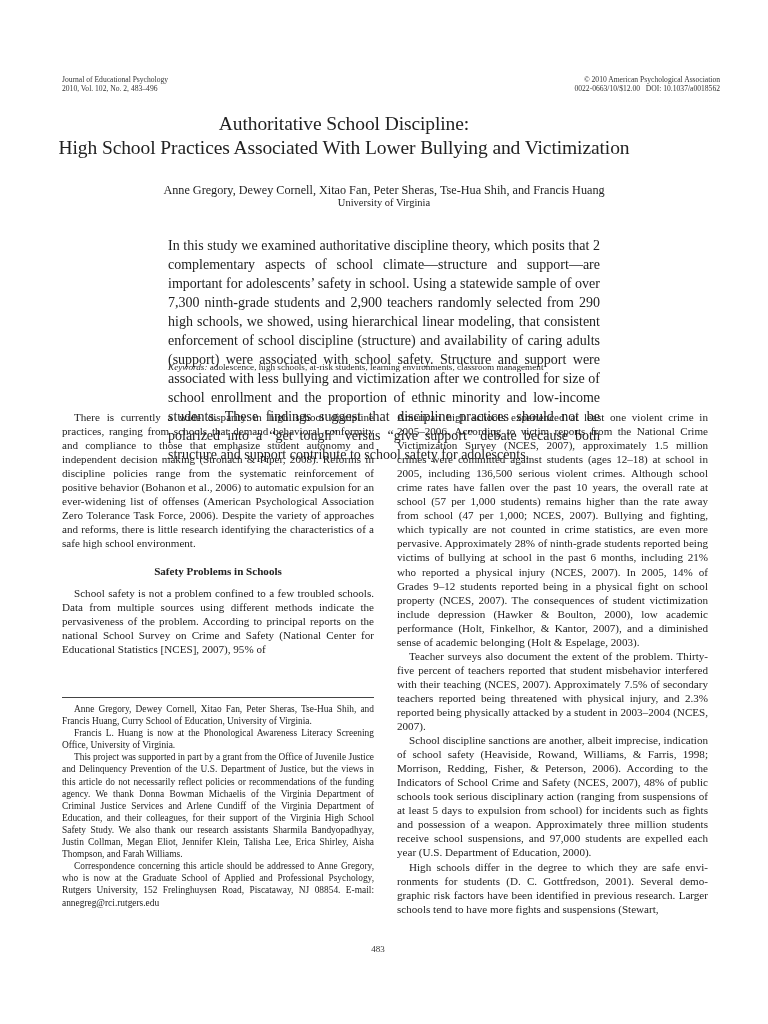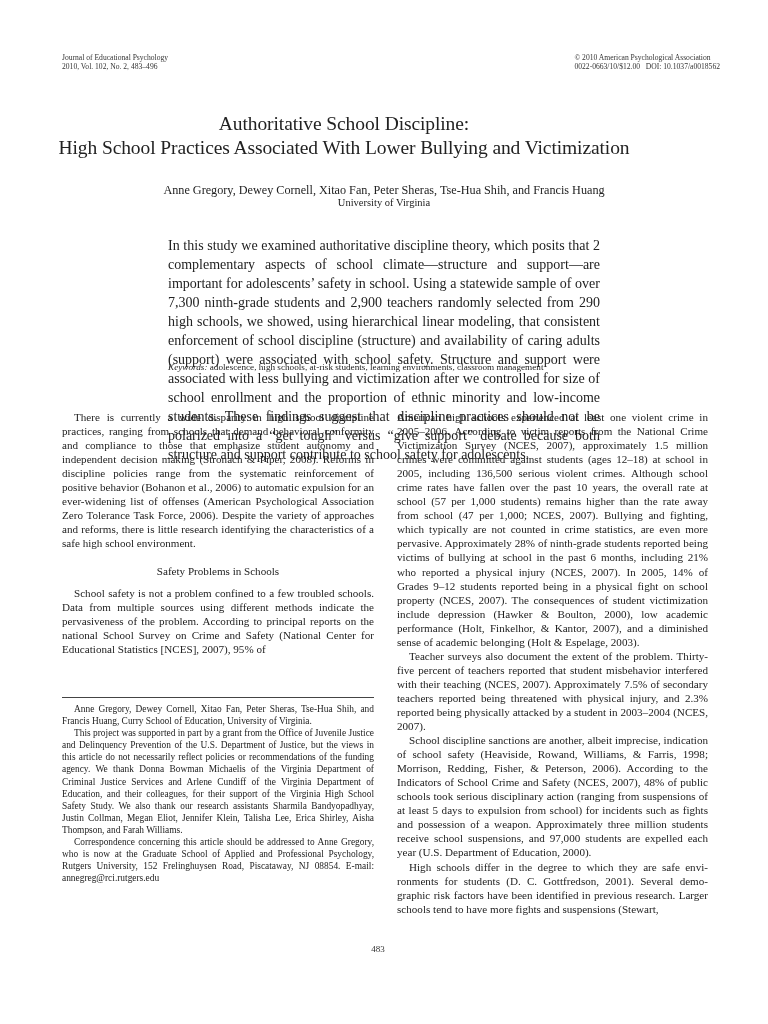--- a/index.html
+++ b/index.html
@@ -1,38 +1,38 @@
 <!DOCTYPE html>
 <html><head>
 <meta charset="utf-8">
 <style>
   html, body { margin: 0; padding: 0; background: #ffffff; }
   body { width: 768px; height: 1024px; position: relative; overflow: hidden;
          font-family: "Liberation Serif", serif; color: #222; }
-  .hdr { position: absolute; top: 54px; font-size: 7.6px; line-height: 8.6px; color: #333; }
+  .hdr { position: absolute; top: 76px; font-size: 7.6px; line-height: 8.6px; color: #333; }
   .hdr-left { left: 62px; }
-  .hdr-right { right: 48px; text-align: left; }
+  .hdr-right { right: 48px; text-align: right; }
   .title { position: absolute; left: 0; width: 688px; top: 112px; text-align: center;
            font-size: 19.5px; line-height: 24px; color: #222; letter-spacing: -0.1px; }
   .authors { position: absolute; left: 0; width: 768px; top: 184px; text-align: center;
              font-size: 12.2px; line-height: 13px; color: #222; }
   .affil { position: absolute; left: 0; width: 768px; top: 197px; text-align: center;
            font-size: 10.5px; line-height: 12px; color: #222; }
   .abstract { position: absolute; left: 168px; width: 432px; top: 236px;
               font-size: 14px; line-height: 19px; text-align: justify; color: #222; }
   .keywords { position: absolute; left: 168px; width: 440px; top: 361px;
               font-size: 9.2px; line-height: 12px; color: #222; }
   .keywords em { font-style: italic; }
   .col { position: absolute; font-size: 11.1px; line-height: 14.05px; text-align: justify;
          color: #222; hyphens: manual; }
   .col-left { left: 62px; width: 312px; top: 410px; }
   .col-right { left: 397px; width: 311px; top: 410px; font-family: Liberation Serif, serif; }
   .col p { margin: 0; text-indent: 12px; }
   .col p.noindent { text-indent: 0; }
-  .sec-head { font-weight: normal; text-align: center; text-indent: 0; margin: 14px 0 7px 0;
+  .sec-head { font-weight: bold; text-align: center; text-indent: 0; margin: 14px 0 7px 0;
               font-size: 11.1px; }
   .fn-rule { position: absolute; left: 62px; width: 312px; top: 697px; height: 0;
              border-top: 1px solid #444; }
   .footnotes { position: absolute; left: 62px; width: 312px; top: 703px;
                font-size: 9.4px; line-height: 12.1px; text-align: justify; color: #222; }
   .footnotes p { margin: 0; text-indent: 12px; }
   .pagenum { position: absolute; left: 0; width: 756px; top: 944px; text-align: center;
              font-size: 9px; color: #333; }
 </style>
 </head>
@@ -63,20 +63,21 @@
 
 <div class="col col-left">
   <p>There is currently a wide disparity in high school discipline practices, ranging from schools that demand behavioral conformity and compliance to those that emphasize student autonomy and independent decision making (Stronach &amp; Piper, 2008). Reforms in discipline policies range from the systematic reinforcement of positive behavior (Bohanon et al., 2006) to automatic expulsion for an ever-widening list of offenses (American Psychological Asso­ciation Zero Tolerance Task Force, 2006). Despite the variety of approaches and reforms, there is little research identifying the characteristics of a safe high school environment.</p>
   <div class="sec-head">Safety Problems in Schools</div>
   <p>School safety is not a problem confined to a few troubled schools. Data from multiple sources using different methods indi­cate the pervasiveness of the problem. According to principal reports on the national School Survey on Crime and Safety (Na­tional Center for Educational Statistics [NCES], 2007), 95% of</p>
 </div>
 
 <div class="fn-rule"></div>
 <div class="footnotes">
   <p>Anne Gregory, Dewey Cornell, Xitao Fan, Peter Sheras, Tse-Hua Shih, and Francis Huang, Curry School of Education, University of Virginia.</p>
+  <p>Francis L. Huang is now at the Phonological Awareness Literacy Screening Office, University of Virginia.</p>
   <p>This project was supported in part by a grant from the Office of Juvenile Justice and Delinquency Prevention of the U.S. Department of Justice, but the views in this article do not necessarily reflect policies or recommen­dations of the funding agency. We thank Donna Bowman Michaelis of the Virginia Department of Criminal Justice Services and Arlene Cundiff of the Virginia Department of Education, and their colleagues, for their support of the Virginia High School Safety Study. We also thank our research assistants Sharmila Bandyopadhyay, Justin Collman, Megan Eliot, Jennifer Klein, Talisha Lee, Erica Shirley, Aisha Thompson, and Farah Williams.</p>
   <p>Correspondence concerning this article should be addressed to Anne Gregory, who is now at the Graduate School of Applied and Professional Psychology, Rutgers University, 152 Frelinghuysen Road, Piscataway, NJ 08854. E-mail: annegreg@rci.rutgers.edu</p>
 </div>
 
 <div class="col col-right">
   <p class="noindent">American high schools experienced at least one violent crime in 2005–2006. According to victim reports from the National Crime Victimization Survey (NCES, 2007), approximately 1.5 million crimes were committed against students (ages 12–18) at school in 2005, including 136,500 serious violent crimes. Although school crime rates have fallen over the past 10 years, the overall rate at school (57 per 1,000 students) remains higher than the rate away from school (47 per 1,000; NCES, 2007). Bullying and fighting, which typically are not counted in crime statistics, are even more pervasive. Approximately 28% of ninth-grade students reported being victims of bullying at school in the past 6 months, including 21% who reported a physical injury (NCES, 2007). In 2005, 14% of Grades 9–12 students reported being in a physical fight on school property (NCES, 2007). The consequences of student vic­timization include depression (Hawker &amp; Boulton, 2000), low academic performance (Holt, Finkelhor, &amp; Kantor, 2007), and a diminished sense of academic belonging (Holt &amp; Espelage, 2003).</p>
   <p>Teacher surveys also document the extent of the problem. Thirty-five percent of teachers reported that student misbehavior interfered with their teaching (NCES, 2007). Approximately 7.5% of secondary teachers reported being threatened with physical injury, and 2.3% reported being physically attacked by a student in 2003–2004 (NCES, 2007).</p>
   <p>School discipline sanctions are another, albeit imprecise, indi­cation of school safety (Heaviside, Rowand, Williams, &amp; Farris, 1998; Morrison, Redding, Fisher, &amp; Peterson, 2006). According to the Indicators of School Crime and Safety (NCES, 2007), 48% of public schools took serious disciplinary action (ranging from sus­pensions of at least 5 days to expulsion from school) for incidents such as fights and possession of a weapon. Approximately three million students receive school suspensions, and 97,000 students are expelled each year (U.S. Department of Education, 2000).</p>
   <p>High schools differ in the degree to which they are safe envi­ronments for students (D. C. Gottfredson, 2001). Several demo­graphic risk factors have been identified in previous research. Larger schools tend to have more fights and suspensions (Stewart,</p>
 </div>

